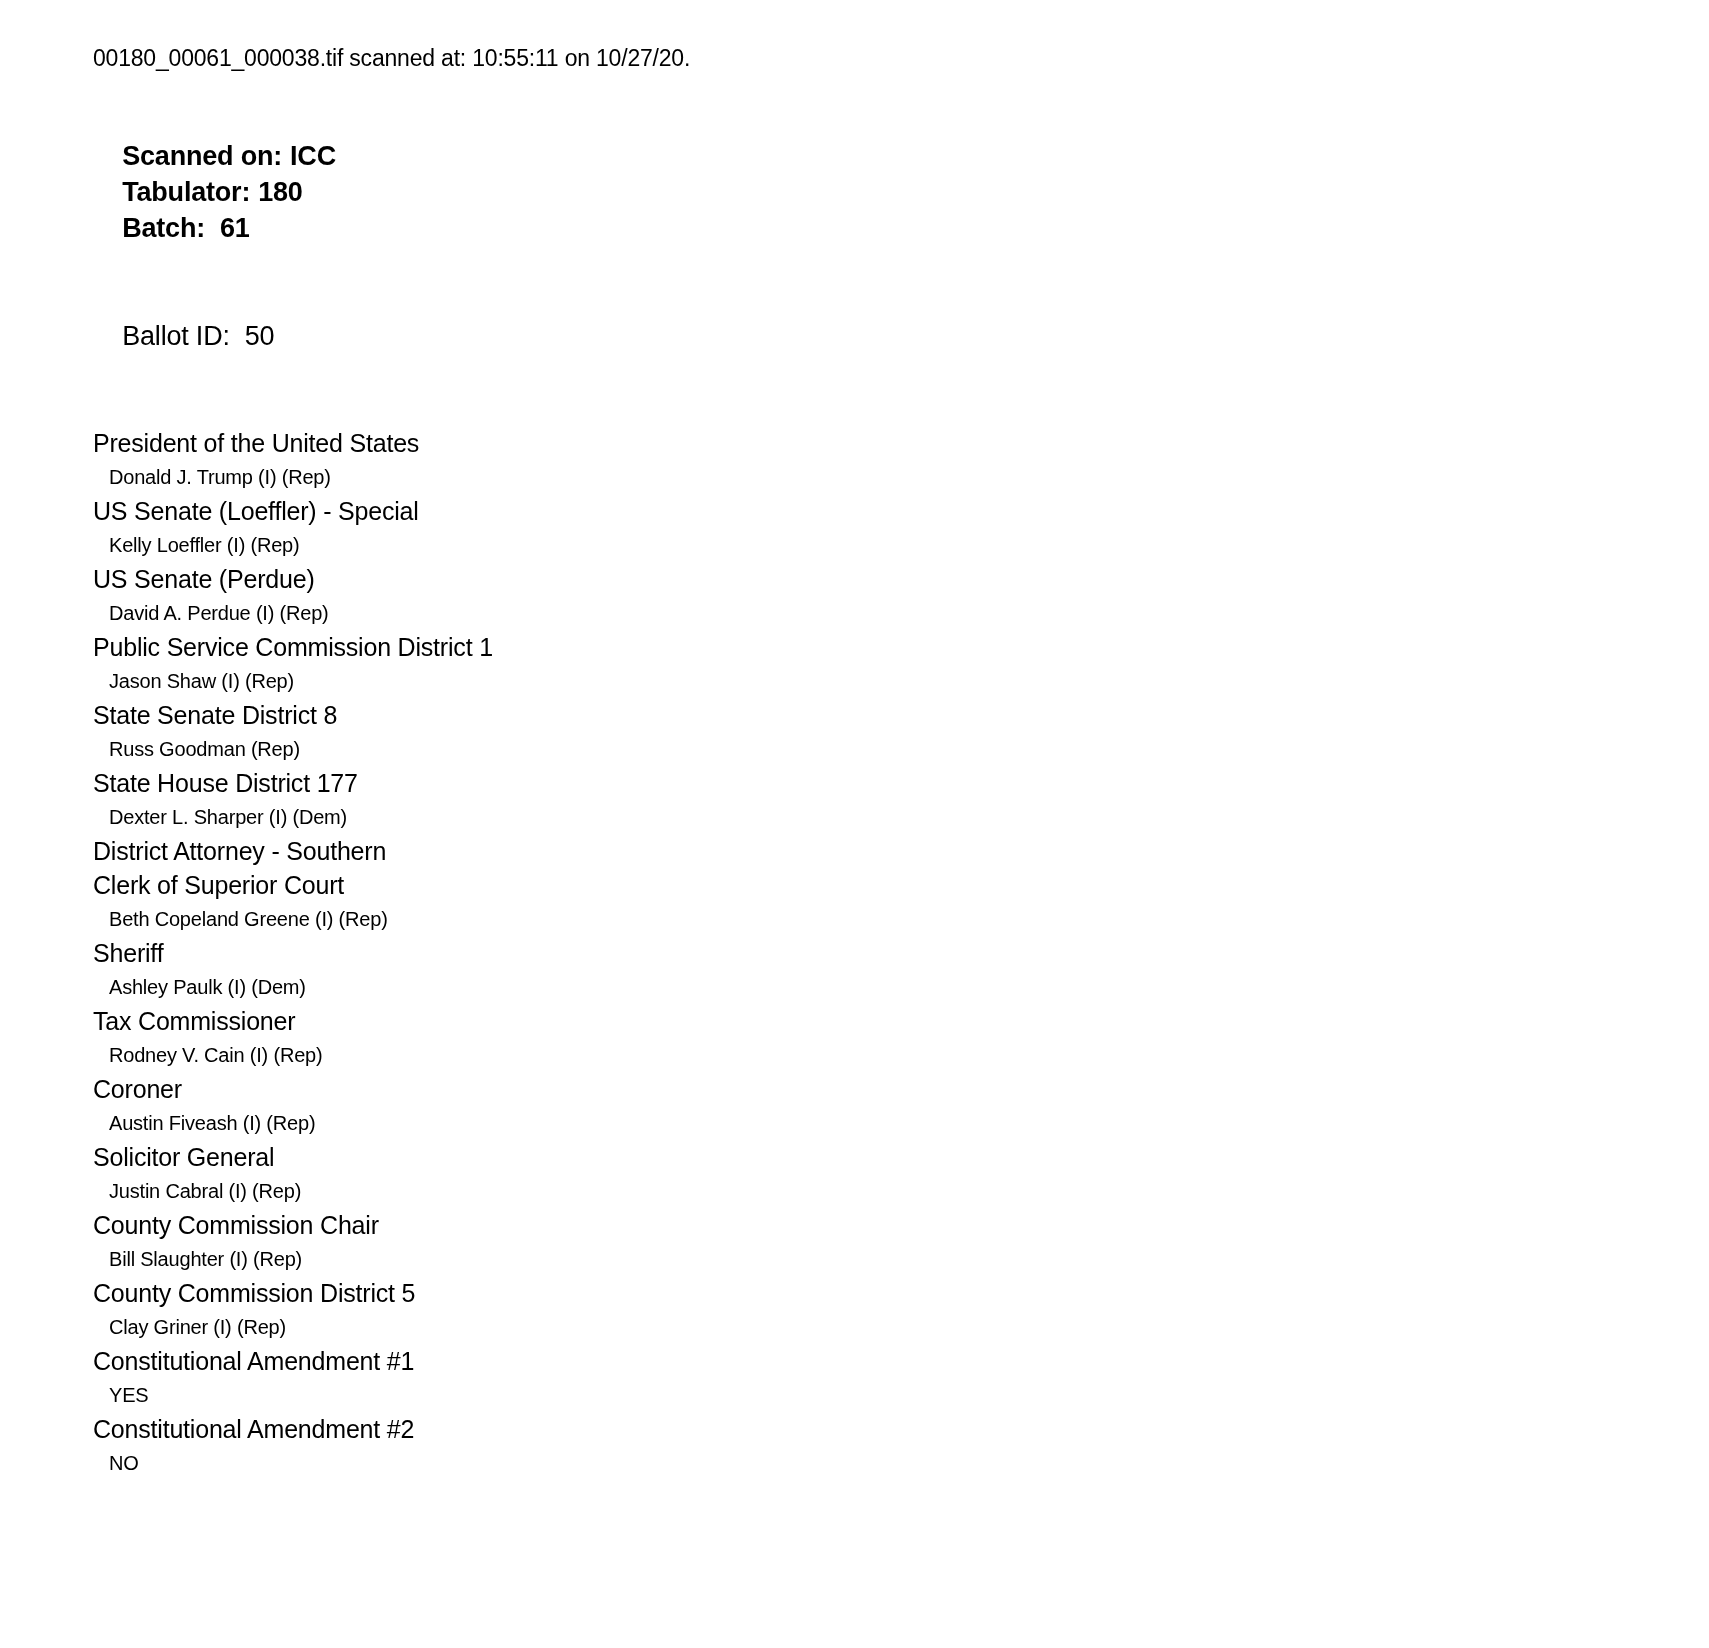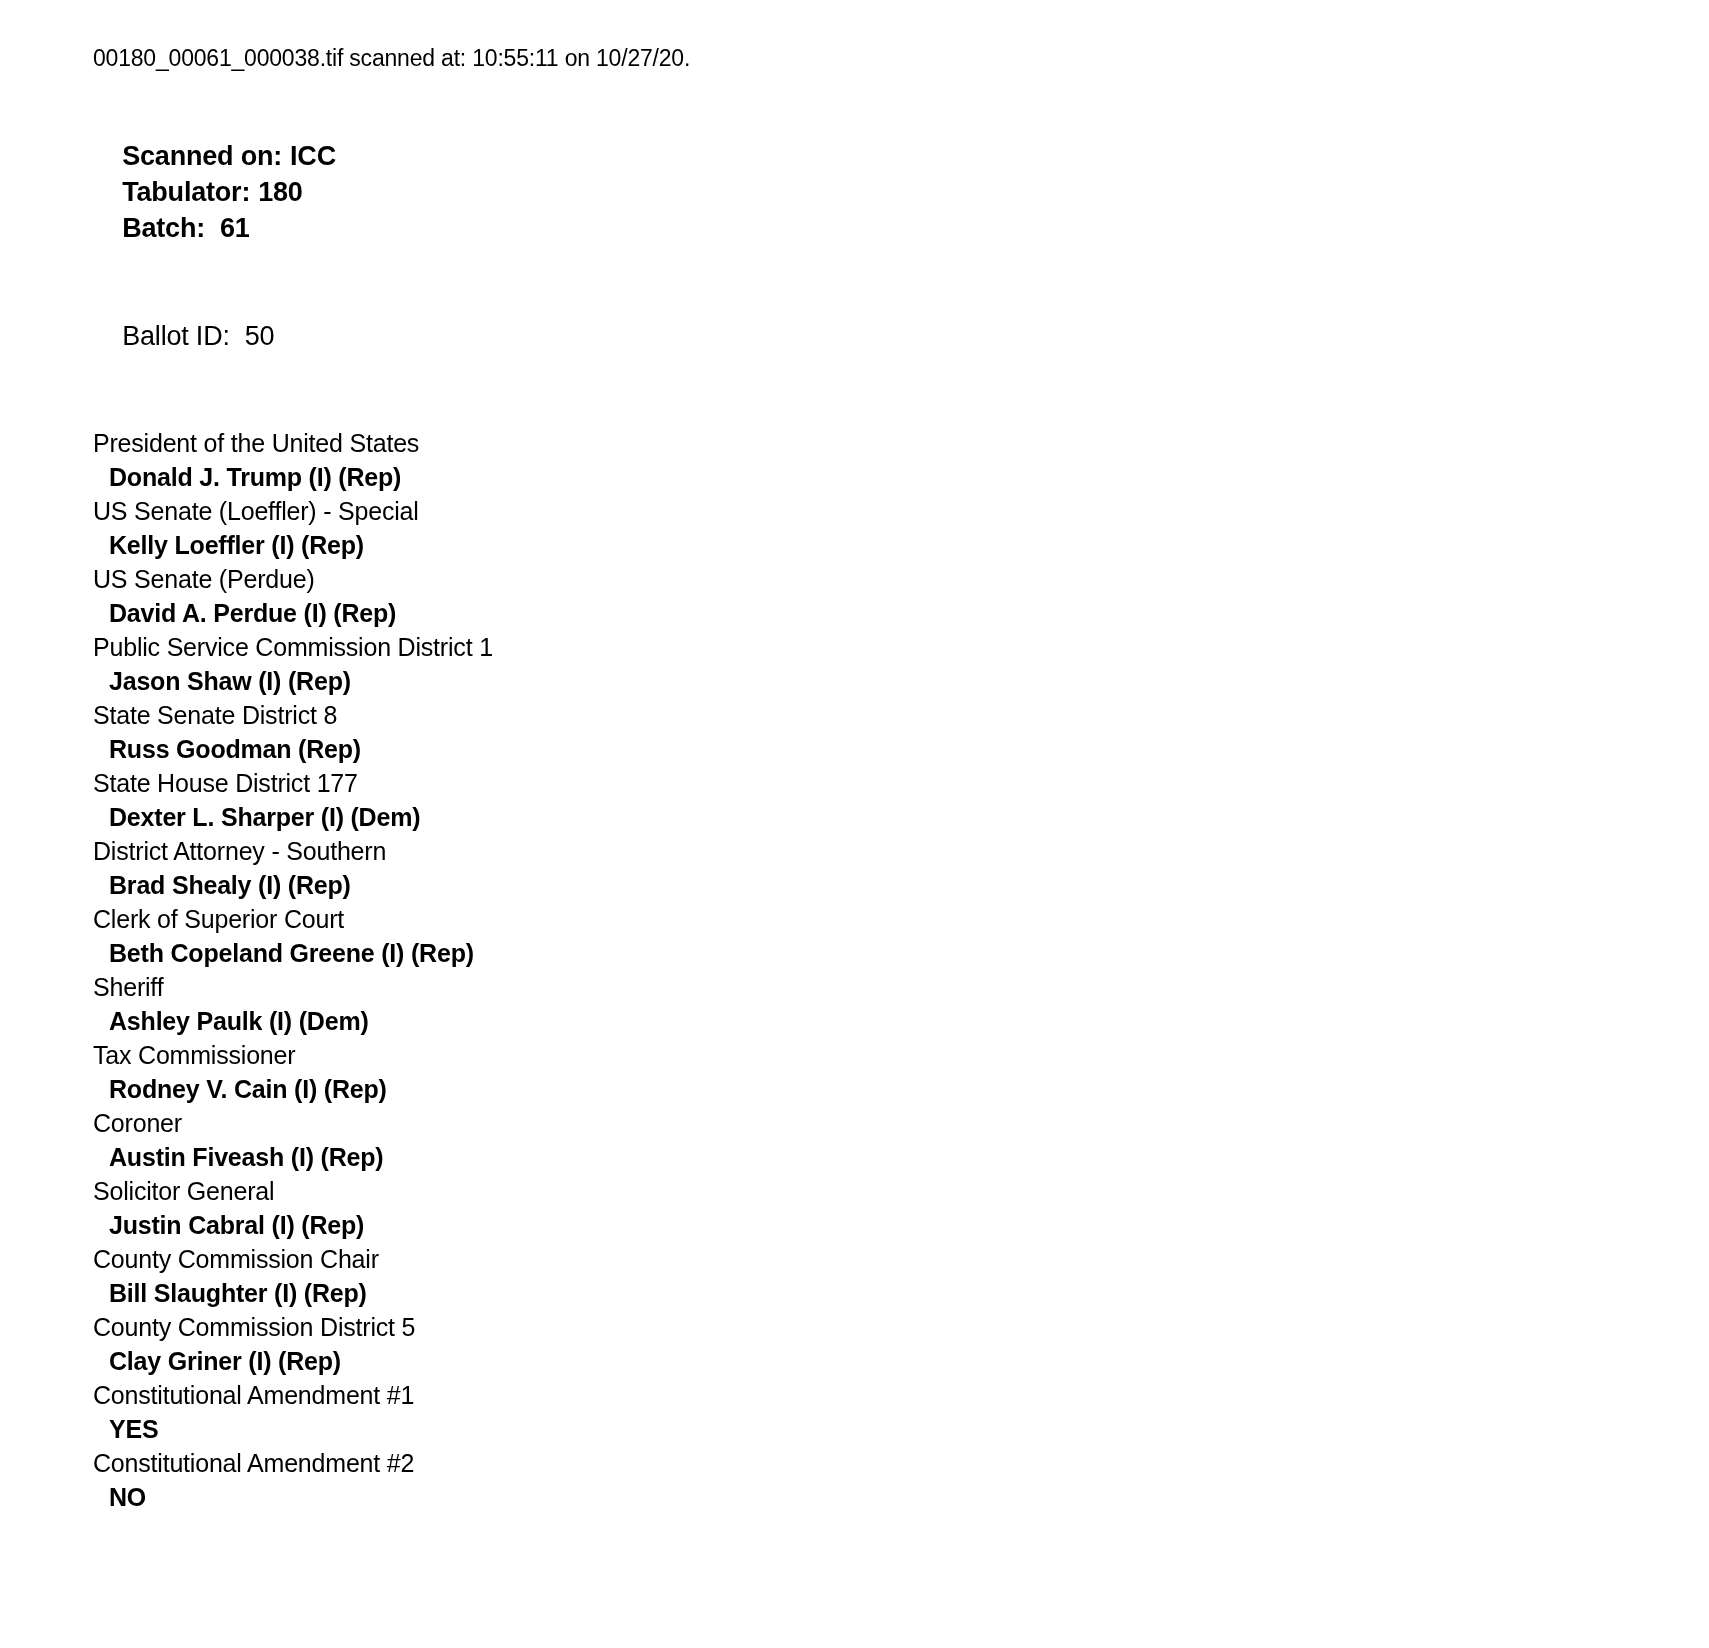--- a/index.html
+++ b/index.html
@@ -42,25 +42,24 @@
   .gap-lg { margin-right: 26px; }
   .contest-list {
     margin-top: 36px;
   }
   .contest-title {
     font-size: 25px;
     line-height: 34px;
     white-space: pre;
   }
   .contest-selection {
-    font-size: 25px;
+    font-size: 20px;
     line-height: 34px;
     padding-left: 16px;
     white-space: pre;
-    font-weight: bold;
   }
 </style>
 </head>
 <body>
 
 <div class="page">
 
   <div class="line filename-line">00180_00061_000038.tif scanned at: 10:55:11 on 10/27/20.</div>
 
   <div class="line info-line">
@@ -101,21 +100,20 @@
     <div class="contest-selection">Russ Goodman (Rep)</div>
   </div>
 
   <div class="contest-row">
     <div class="contest-title">State House District 177</div>
     <div class="contest-selection">Dexter L. Sharper (I) (Dem)</div>
   </div>
 
   <div class="contest-row">
     <div class="contest-title">District Attorney - Southern</div>
-    <div class="contest-selection">Brad Shealy (I) (Rep)</div>
   </div>
 
   <div class="contest-row">
     <div class="contest-title">Clerk of Superior Court</div>
     <div class="contest-selection">Beth Copeland Greene (I) (Rep)</div>
   </div>
 
   <div class="contest-row">
     <div class="contest-title">Sheriff</div>
     <div class="contest-selection">Ashley Paulk (I) (Dem)</div>

